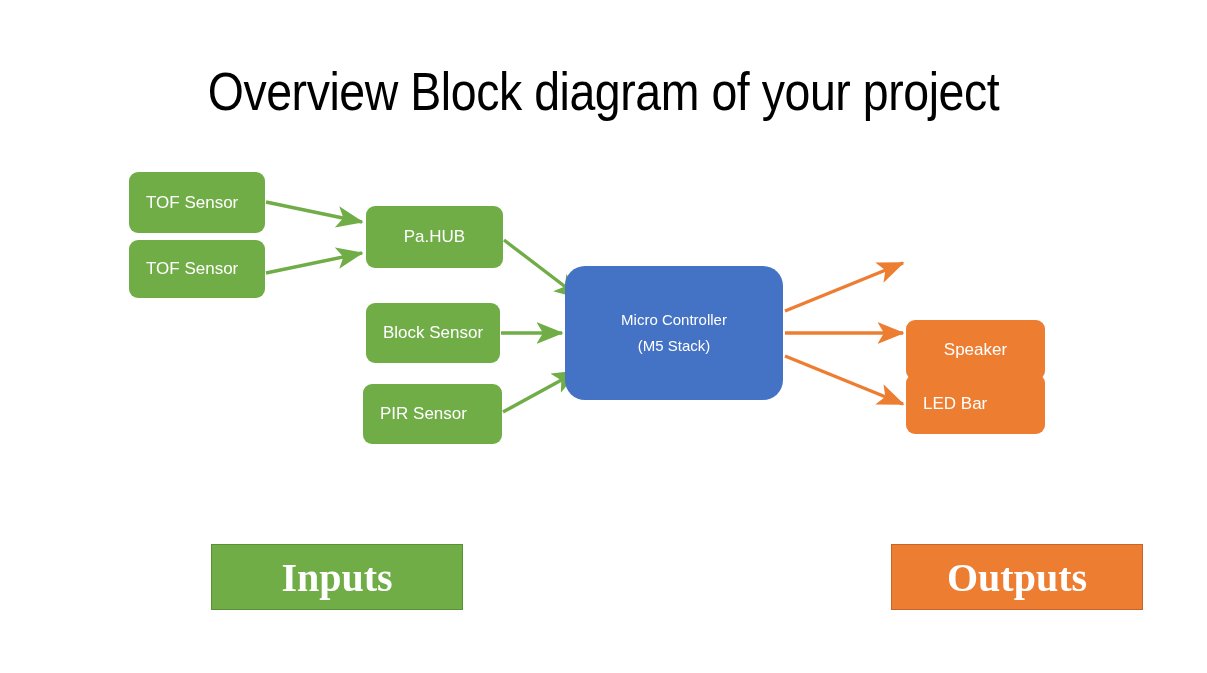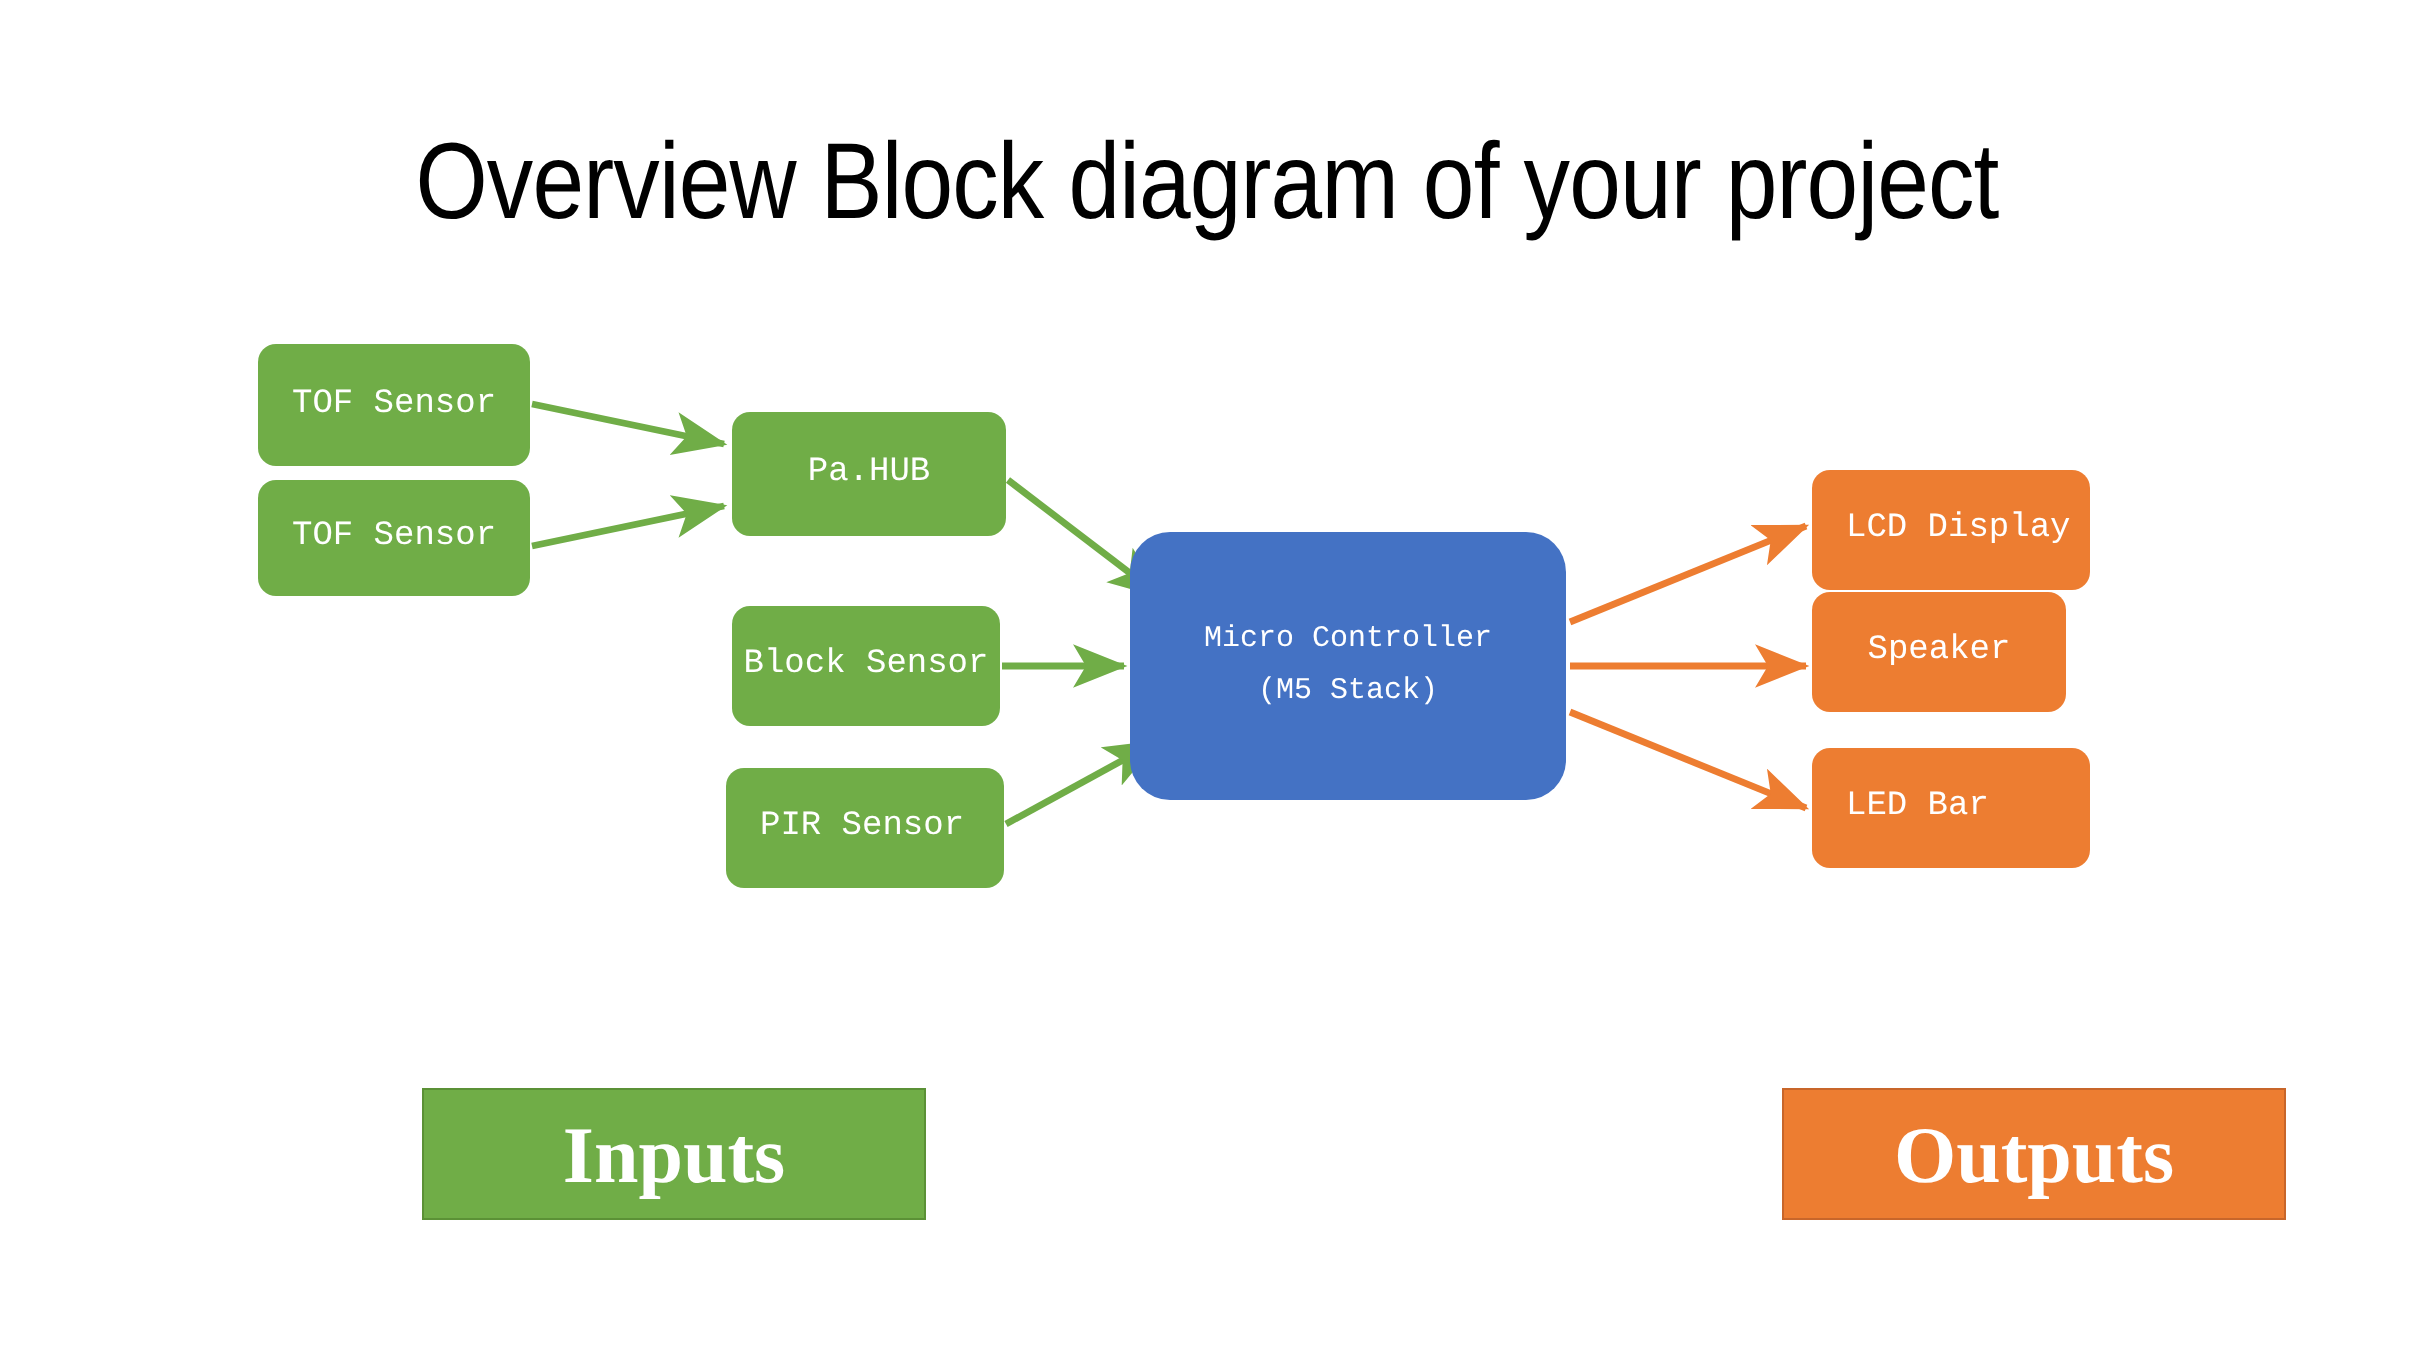--- a/index.html
+++ b/index.html
@@ -31,21 +31,21 @@
     letter-spacing: -0.5px;
     transform: scaleX(0.86);
     transform-origin: 50% 50%;
     white-space: nowrap;
   }
   .node {
     position: absolute;
     box-sizing: border-box;
     border-radius: 9px;
     color: #ffffff;
-    font-family: Liberation Mono, monospace;
+    font-family: Liberation Sans, sans-serif;
     font-size: 17px;
     line-height: 22px;
     display: flex;
     align-items: center;
     z-index: 3;
   }
   .node.green { background: #70ad47; }
   .node.orange { background: #ed7d31; }
   .node.blue {
     background: #4472c4;
@@ -56,21 +56,21 @@
   .node.left-text { justify-content: flex-start; padding-left: 17px; }
   .node.center-text { justify-content: center; text-align: center; padding: 0 2px; }
 
   #node-tof1   { left: 129px; top: 172px; width: 136px; height: 61px; }
   #node-tof2   { left: 129px; top: 240px; width: 136px; height: 58px; }
   #node-pahub  { left: 366px; top: 206px; width: 137px; height: 62px; }
   #node-earth  { left: 366px; top: 303px; width: 134px; height: 60px; }
   #node-pir    { left: 363px; top: 384px; width: 139px; height: 60px; }
   #node-mcu    { left: 565px; top: 266px; width: 218px; height: 134px; }
   #node-lcd    { left: 906px; top: 235px; width: 139px; height: 60px; }
-  #node-speaker{ left: 906px; top: 296px; width: 127px; height: 60px; align-items: center; }
+  #node-speaker{ left: 906px; top: 320px; width: 139px; height: 60px; align-items: center; }
   #node-ledbar { left: 906px; top: 374px; width: 139px; height: 60px; }
 
   #arrows {
     position: absolute;
     left: 0; top: 0;
     width: 1207px; height: 673px;
     z-index: 2;
   }
   .banner {
     position: absolute;
@@ -147,23 +147,20 @@
     <span>PIR Sensor</span>
   </div>
 
   <div class="node blue center-text" id="node-mcu">
     <div>
       <div>Micro Controller</div>
       <div>(M5 Stack)</div>
     </div>
   </div>
 
-  <div class="node orange left-text" id="node-lcd">
-    <span>LCD Display</span>
-  </div>
 
   <div class="node orange center-text" id="node-speaker">
     <span>Speaker</span>
   </div>
 
   <div class="node orange left-text" id="node-ledbar">
     <span>LED Bar</span>
   </div>
 
   <div class="banner" id="banner-inputs">

